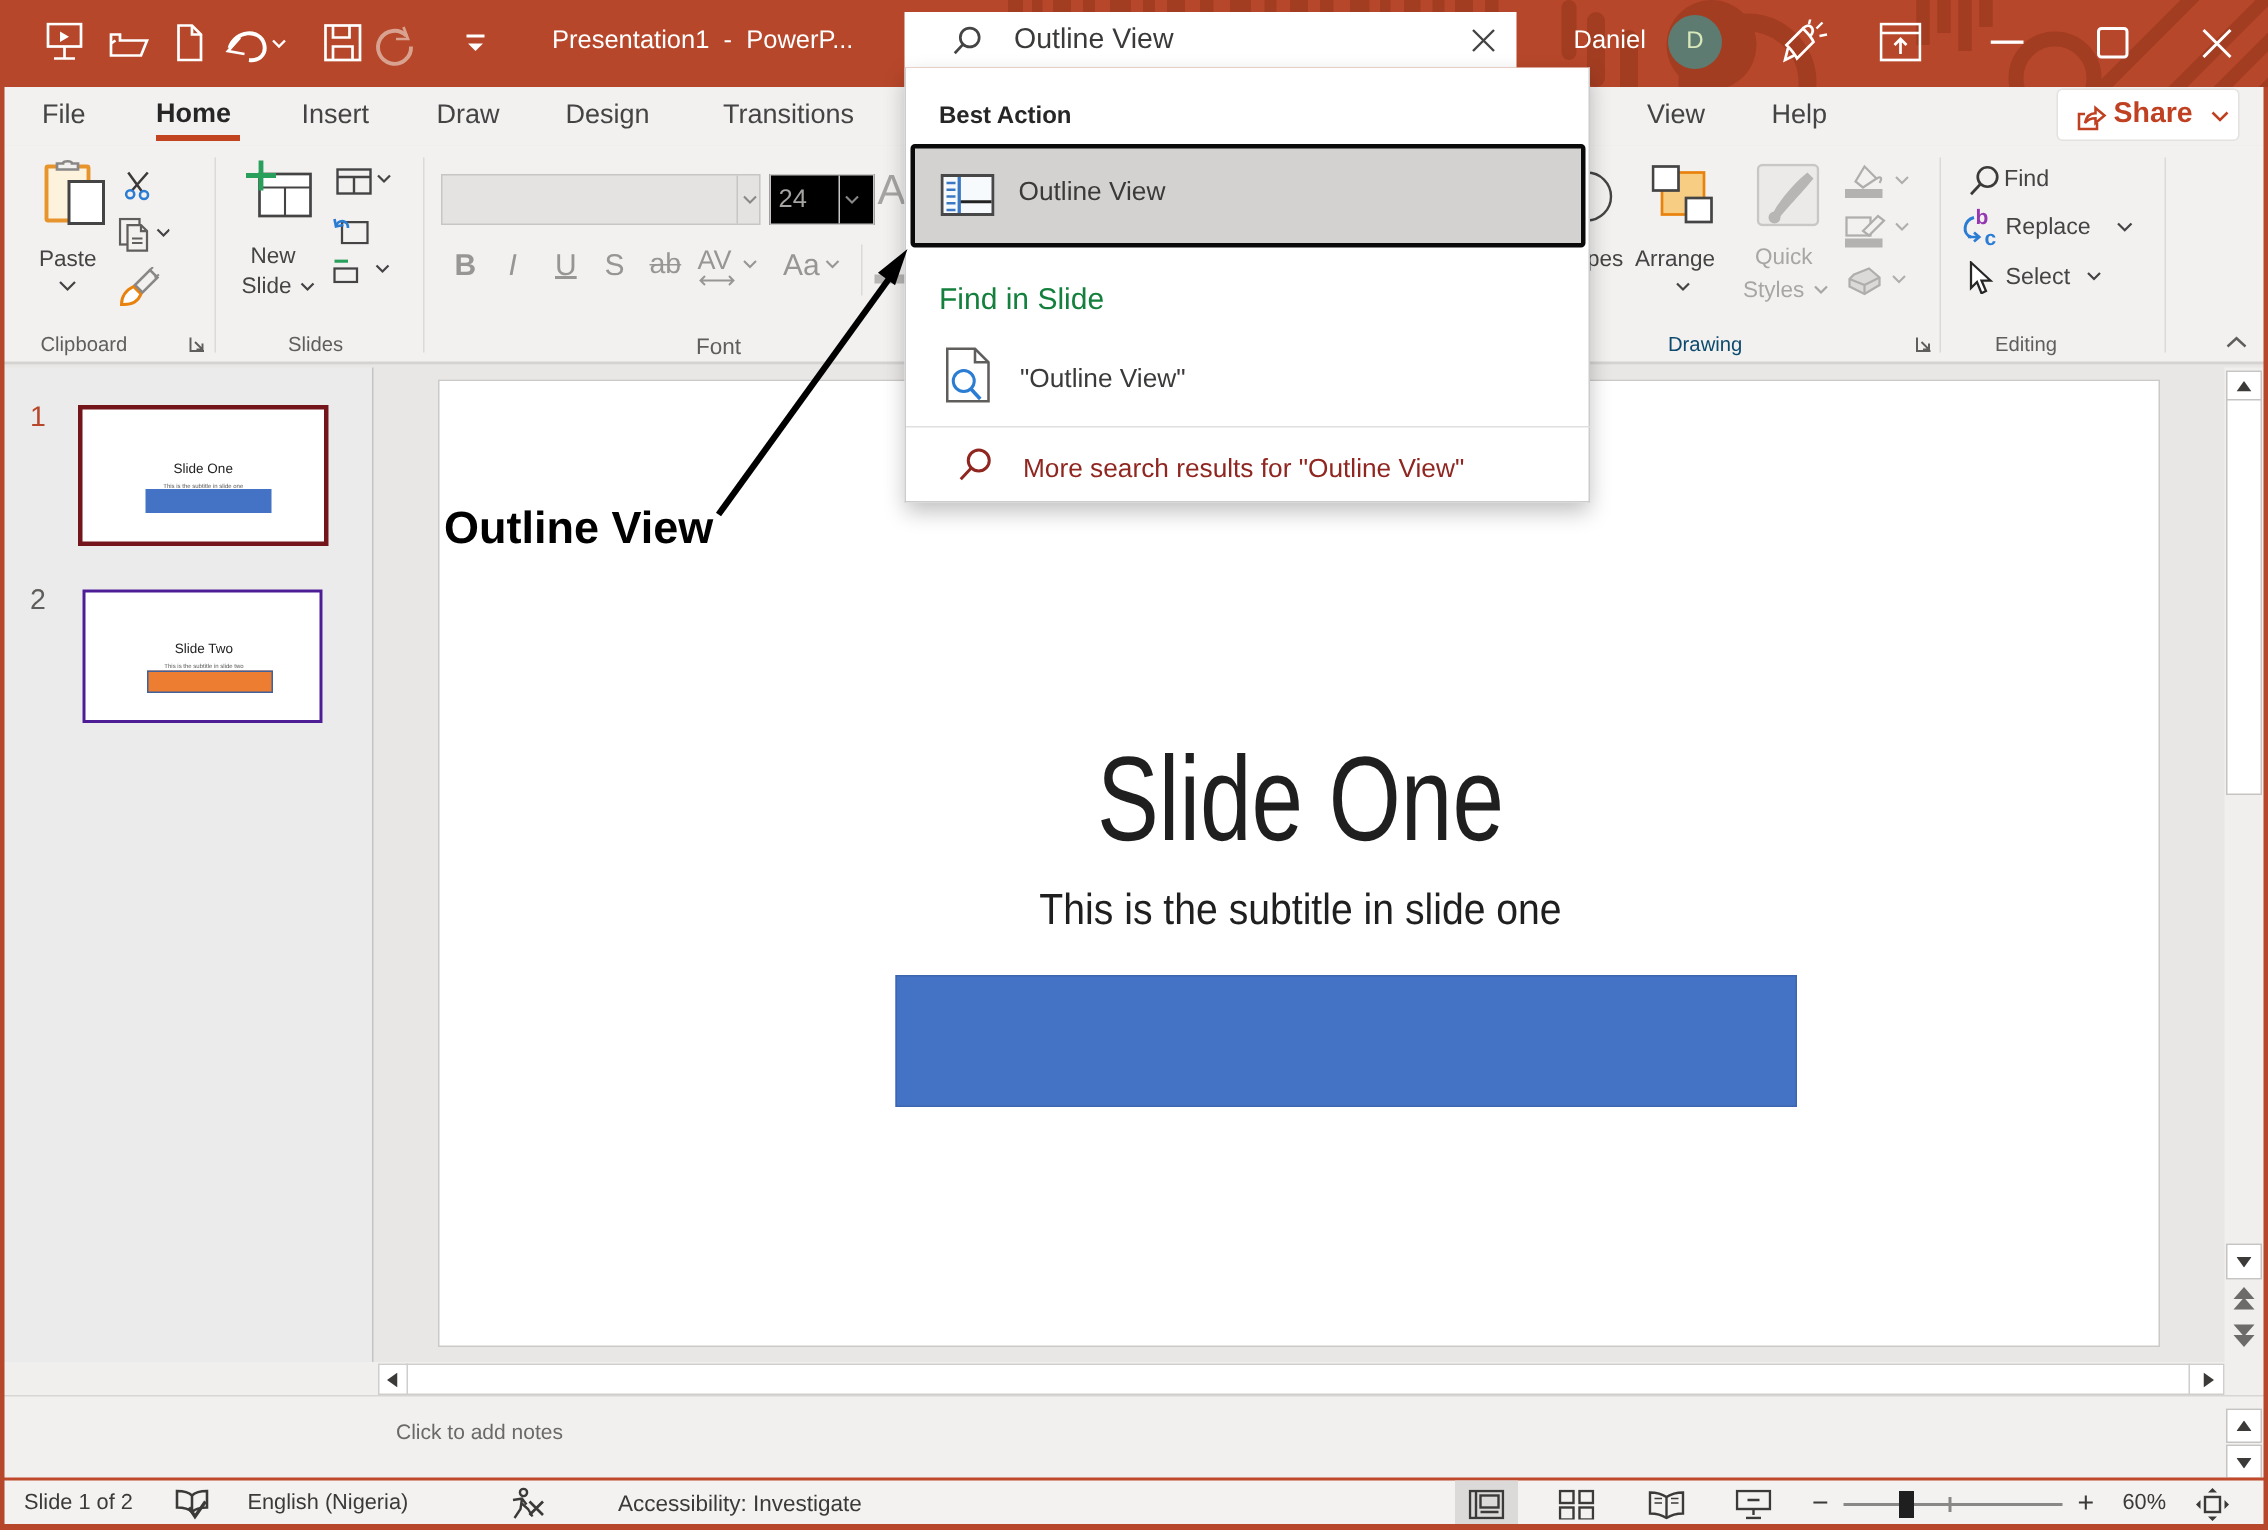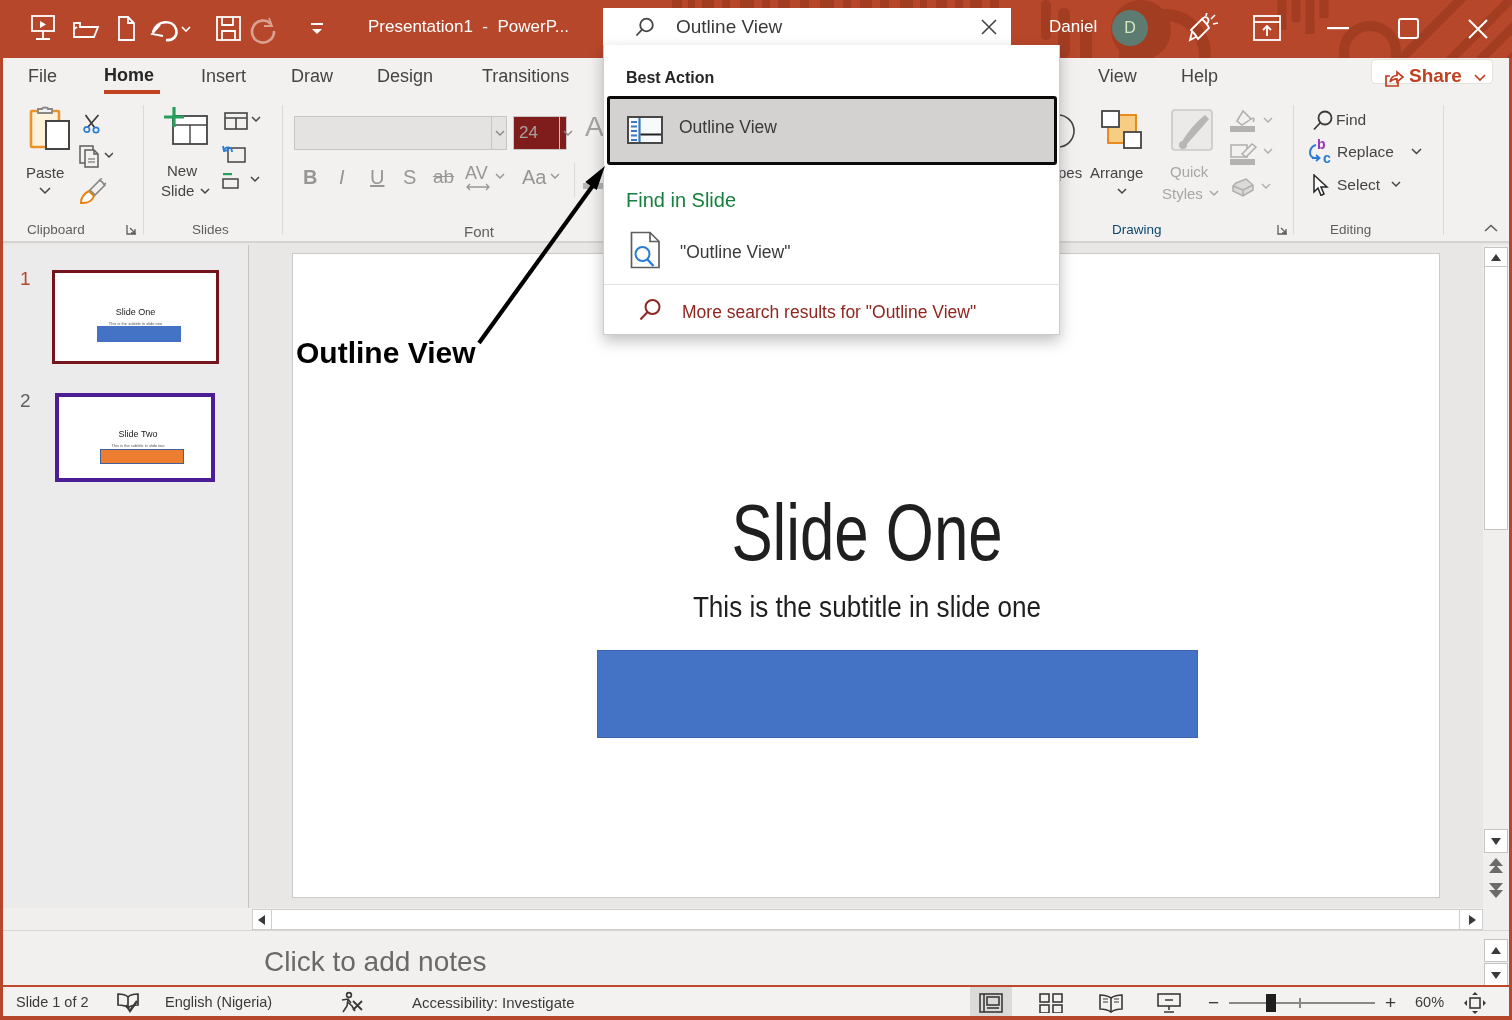--- a/index.html
+++ b/index.html
@@ -114,21 +114,21 @@
     <div class="abs" style="left:28px;top:8px;font-size:18px;color:#444;">File</div>
     <div class="abs" style="left:104px;top:7px;font-size:18px;font-weight:bold;color:#262626;">Home</div>
     <div class="abs" style="left:104px;top:32px;width:56px;height:4px;background:#c2431f;"></div>
     <div class="abs" style="left:201px;top:8px;font-size:18px;color:#444;">Insert</div>
     <div class="abs" style="left:291px;top:8px;font-size:18px;color:#444;">Draw</div>
     <div class="abs" style="left:377px;top:8px;font-size:18px;color:#444;">Design</div>
     <div class="abs" style="left:482px;top:8px;font-size:18px;color:#444;">Transitions</div>
     <div class="abs" style="left:1098px;top:8px;font-size:18px;color:#444;">View</div>
     <div class="abs" style="left:1181px;top:8px;font-size:18px;color:#444;">Help</div>
 
-    <div class="abs" style="left:1371px;top:1px;width:122px;height:25px;background:#ffffff;border:1px solid #e4e2e0;border-radius:4px;padding-left:48px;">
+    <div class="abs" style="left:1371px;top:1px;width:122px;height:35px;background:#ffffff;border:1px solid #e4e2e0;border-radius:4px;padding-left:48px;">
       <svg class="abs" style="left:10px;top:6px;" width="24" height="22" viewBox="0 0 24 22" fill="none" stroke="#bf4122" stroke-width="1.7">
         <path d="M8 10 L4 10 L4 20 L16 20 L16 16"></path>
         <path d="M8 16 C9 11 12 9.5 15 9.5 L15 6 L21 11 L15 16 L15 12.8 C12.5 12.8 10 13.5 8 16 Z"></path>
       </svg>
       <span class="abs" style="left:37px;top:5px;font-size:19px;font-weight:bold;color:#bf4122;">Share</span>
       <svg class="abs" style="left:101px;top:13px;" width="14" height="9" fill="none" stroke="#bf4122" stroke-width="1.7">
           <path d="M2 2 L7 7 L12 2"></path>
         </svg>
     </div>
   </div>
@@ -201,21 +201,21 @@
         <path d="M1 1 L5 5 L9 1"></path>
       </svg>
     <div class="abs" style="left:192px;top:125px;font-size:13.5px;color:#605e5c;">Slides</div>
 
     <div class="abs" style="left:294px;top:19px;width:213px;height:34px;background:#e5e3e1;border:1px solid #c8c6c4;">
       <div class="abs" style="left:196px;top:0;width:1px;height:32px;background:#c8c6c4;"></div>
       <svg class="abs" style="left:200px;top:13px;" width="10" height="7" fill="none" stroke="#8a8886" stroke-width="1.4">
           <path d="M1 1 L5 5 L9 1"></path>
         </svg>
     </div>
-    <div class="abs" style="left:513px;top:19px;width:54px;height:34px;background:#7f1d1d;border:1px solid #c8c6c4;">
+    <div class="abs" style="left:513px;top:19px;width:70px;height:34px;background:#000000;border:1px solid #c8c6c4;">
       <div class="abs" style="left:5px;top:6px;font-size:17px;color:#a6a4a2;">24</div>
       <div class="abs" style="left:45px;top:0;width:1px;height:32px;background:#c8c6c4;"></div>
       <svg class="abs" style="left:49px;top:13px;" width="10" height="7" fill="none" stroke="#8a8886" stroke-width="1.4">
           <path d="M1 1 L5 5 L9 1"></path>
         </svg>
     </div>
     <div class="abs" style="left:585px;top:14px;font-size:28px;color:#a6a4a2;">A</div>
     <div class="abs" style="left:303px;top:69px;font-size:20px;font-weight:bold;color:#989694;">B</div>
     <div class="abs" style="left:339px;top:69px;font-size:20px;font-style:italic;color:#989694;">I</div>
     <div class="abs" style="left:370px;top:69px;font-size:20px;text-decoration:underline;color:#989694;">U</div>
@@ -320,21 +320,21 @@
   <div class="abs" id="work" style="left:0;top:245px;width:1512px;height:663px;background:#e9e7e5;">
 
     <div class="abs" style="left:0;top:0;width:249px;height:663px;background:#ebebeb;border-right:1px solid #c6c4c2;"></div>
     <div class="abs" style="left:20px;top:23px;font-size:19px;color:#b7472a;">1</div>
     <div class="abs" style="left:52px;top:25px;width:167px;height:94px;background:#fff;border:3px solid #73151b;">
       <div class="abs" style="left:0;top:34px;width:161px;text-align:center;font-size:9px;color:#222;">Slide One</div>
       <div class="abs" style="left:0;top:48px;width:161px;text-align:center;font-size:4px;color:#555;">This is the subtitle in slide one</div>
       <div class="abs" style="left:42px;top:53px;width:84px;height:16px;background:#4472c4;"></div>
     </div>
     <div class="abs" style="left:20px;top:145px;font-size:19px;color:#605e5c;">2</div>
-    <div class="abs" style="left:55px;top:148px;width:160px;height:89px;background:#fff;border:4px solid #4c1d95;">
+    <div class="abs" style="left:55px;top:148px;width:160px;height:89px;background:#fff;border:2px solid #4c1d95;">
       <div class="abs" style="left:0;top:32px;width:158px;text-align:center;font-size:9px;color:#222;">Slide Two</div>
       <div class="abs" style="left:0;top:46px;width:158px;text-align:center;font-size:4px;color:#555;">This is the subtitle in slide two</div>
       <div class="abs" style="left:41px;top:52px;width:84px;height:15px;background:#ed7d31;border:1px solid #41619b;"></div>
     </div>
 
     <div class="abs" style="left:292px;top:8px;width:1148px;height:645px;background:#ffffff;border:1px solid #cccac8;">
       <div class="abs" style="left:0;top:233px;width:1148px;text-align:center;font-size:80px;color:#1f1f1f;transform:scaleX(0.772);transform-origin:574px 0;">Slide One</div>
       <div class="abs" style="left:0;top:337px;width:1148px;text-align:center;font-size:29px;color:#1f1f1f;transform:scaleX(0.90);transform-origin:574px 0;">This is the subtitle in slide one</div>
       <div class="abs" style="left:304px;top:396px;width:601px;height:88px;background:#4472c4;border:1px solid #3d66b0;"></div>
     </div>
@@ -367,21 +367,21 @@
         </svg>
     </div>
     <div class="abs" style="left:1459px;top:1px;width:24px;height:21px;border-left:1px solid #d0cecc;">
       <svg style="position:absolute;left:9px;top:6px;" width="7" height="10">
           <path d="M0 0 L7 5 L0 10 Z" fill="#3b3a39"></path>
         </svg>
     </div>
   </div>
 
   <div class="abs" style="left:0;top:930px;width:1512px;height:55px;background:#f1f0ef;border-top:1px solid #d8d6d4;">
-    <div class="abs" style="left:264px;top:15px;font-size:28px;color:#6b6967;">Click to add notes</div>
+    <div class="abs" style="left:264px;top:15px;font-size:14px;color:#6b6967;">Click to add notes</div>
     <div class="abs" style="left:1484px;top:8px;width:24px;height:23px;background:#fff;border:1px solid #c6c4c2;">
       <svg style="position:absolute;left:6px;top:7px;" width="10" height="7">
           <path d="M5 0 L10 7 L0 7 Z" fill="#3b3a39"></path>
         </svg>
     </div>
     <div class="abs" style="left:1484px;top:32px;width:24px;height:23px;background:#fff;border:1px solid #c6c4c2;">
       <svg style="position:absolute;left:6px;top:8px;" width="10" height="7">
           <path d="M0 0 L10 0 L5 7 Z" fill="#3b3a39"></path>
         </svg>
     </div>

